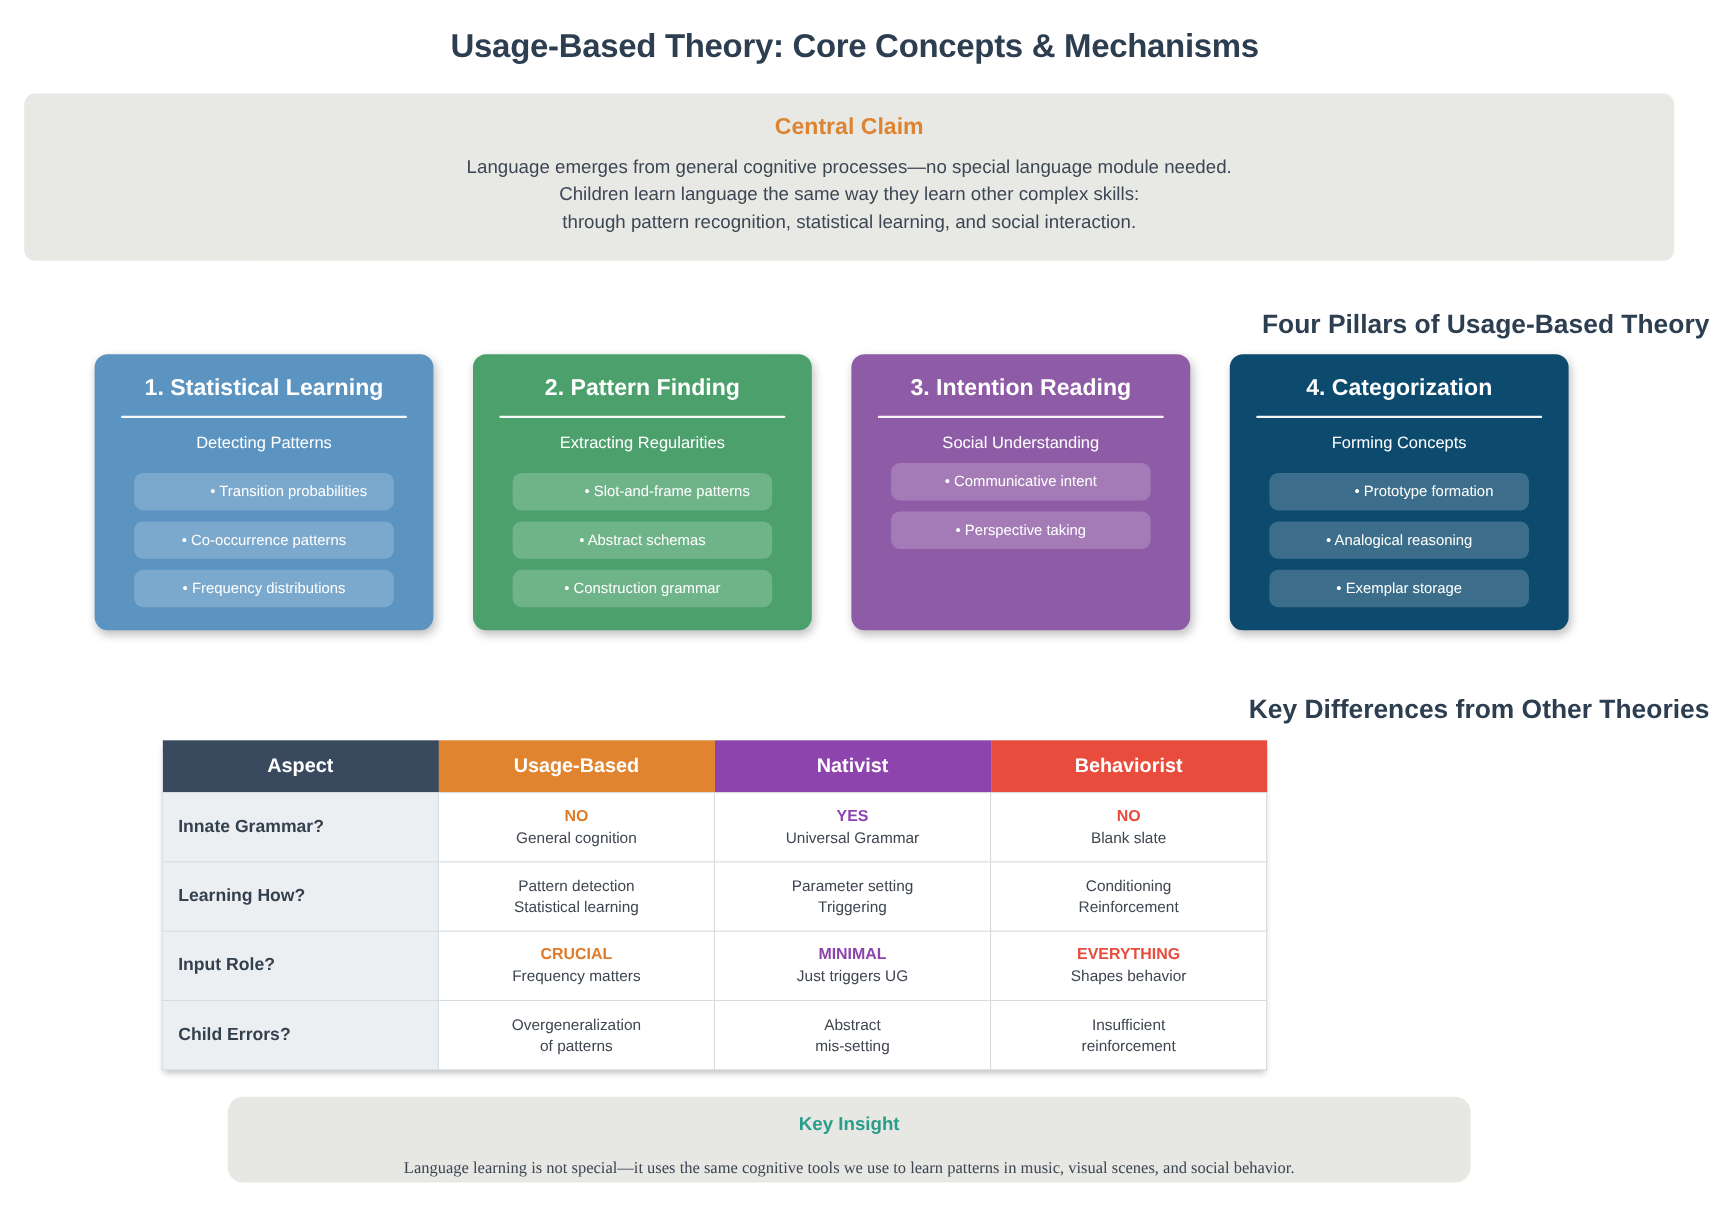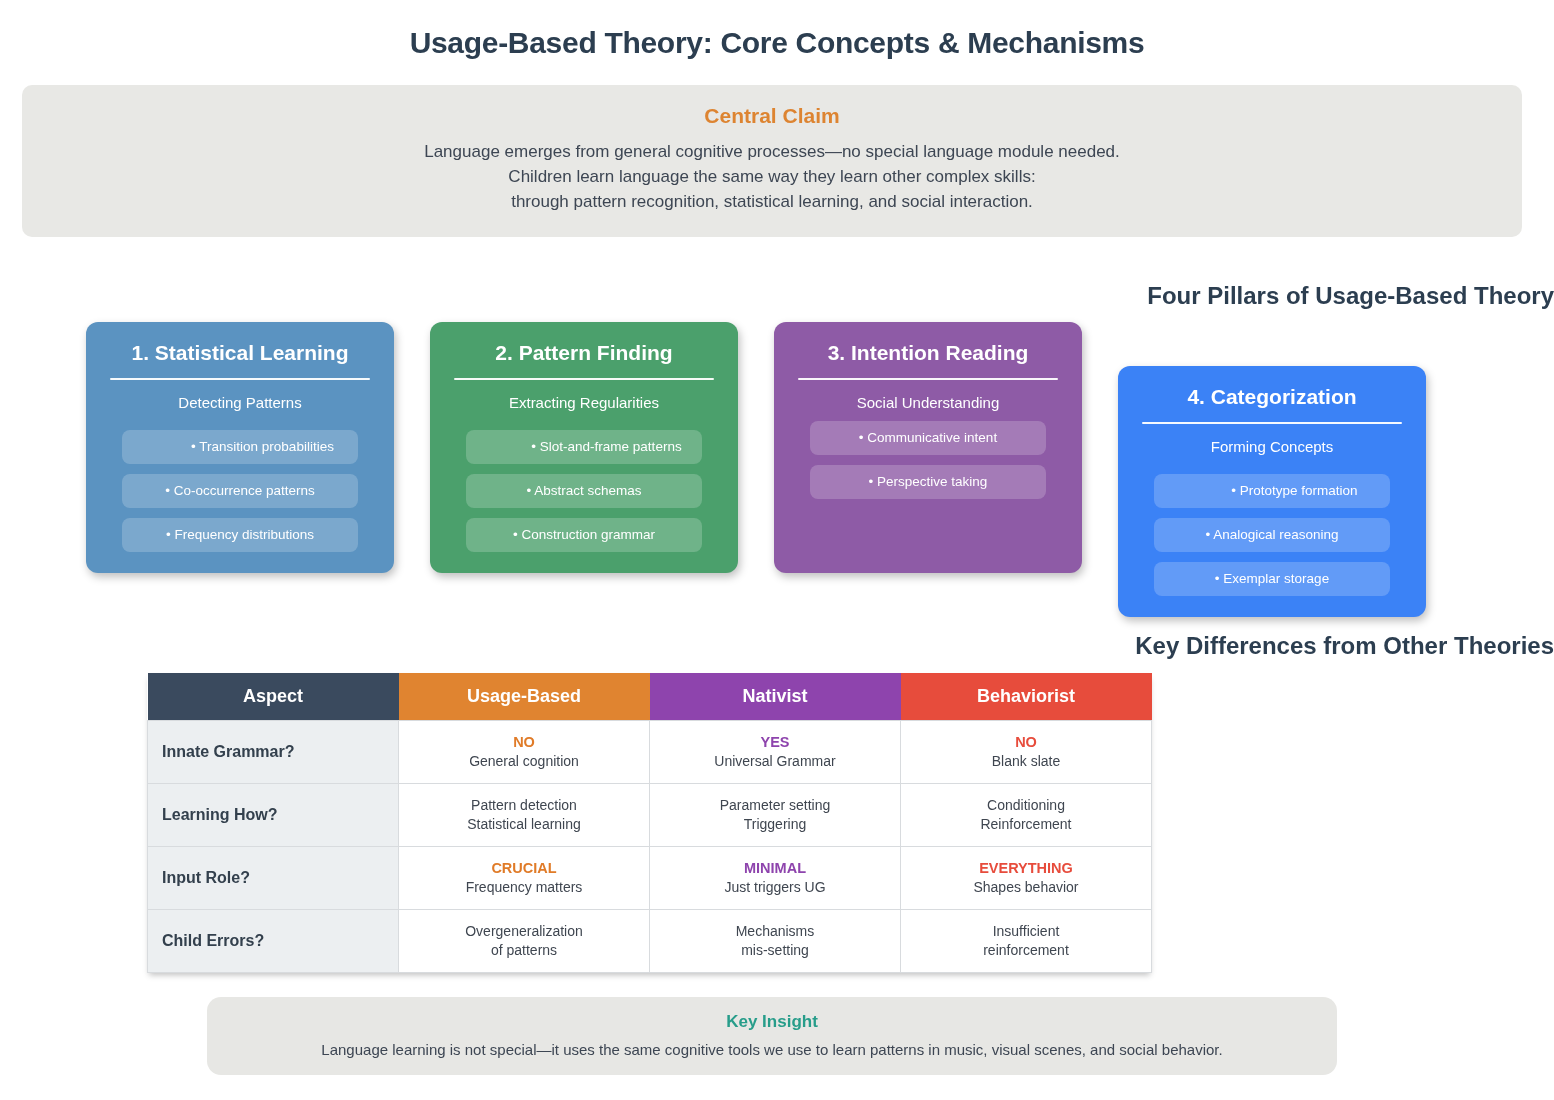--- a/index.html
+++ b/index.html
@@ -54,21 +54,21 @@
   .card {
     width: 308px; height: 251px;
     border-radius: 12px;
     color: #ffffff; text-align: center;
     padding: 19px 24px 0;
     box-shadow: 2px 4px 9px rgba(0,0,0,0.25);
   }
   .card-blue   { background: #5b93c1; }
   .card-green  { background: #4ba06c; }
   .card-purple { background: #8e5ba6; }
-  .card-red    { background: #3b82f6; margin-top: 44px; }
+  .card-red    { background: #0c4a6e; }
   .card-title { font-size: 21px; font-weight: bold; }
   .card-divider { height: 2px; background: rgba(255,255,255,0.95); margin-top: 13px; border-radius: 1px; }
   .card-subtitle { margin-top: 14px; font-size: 15px; }
   .card-item {
     margin: 10px 12px 0;
     height: 34px; line-height: 34px;
     background: rgba(255,255,255,0.2);
     border-radius: 8px;
     font-size: 13.5px; color: #ffffff;
   }
@@ -116,22 +116,22 @@
     position: absolute; left: 207px; top: 997px;
     width: 1130px; height: 78px;
     background: #e7e7e4; border-radius: 14px;
     text-align: center;
   }
   .key-insight .panel-heading {
     margin-top: 15px;
     font-size: 17px; font-weight: bold; color: #279d8a;
   }
   .key-insight .insight-text {
-    margin-top: 9px;
-    font-size: 15px; color: #3d4653;
+    margin-top: 22px;
+    font-size: 15px; color: #3d4653; font-family: Liberation Serif, serif;
   }
 </style>
 </head>
 <body>
 
 <h1 class="main-title">Usage-Based Theory: Core Concepts &amp; Mechanisms</h1>
 
 <div class="central-claim">
   <div class="panel-heading">Central Claim</div>
   <div class="claim-lines">
@@ -239,21 +239,21 @@
         <div>Shapes behavior</div>
       </td>
     </tr>
     <tr>
       <td class="aspect-cell">Child Errors?</td>
       <td class="data-cell">
         <div>Overgeneralization</div>
         <div>of patterns</div>
       </td>
       <td class="data-cell">
-        <div>Mechanisms</div>
+        <div>Abstract</div>
         <div>mis-setting</div>
       </td>
       <td class="data-cell">
         <div>Insufficient</div>
         <div>reinforcement</div>
       </td>
     </tr>
   </tbody>
 </table>
 

